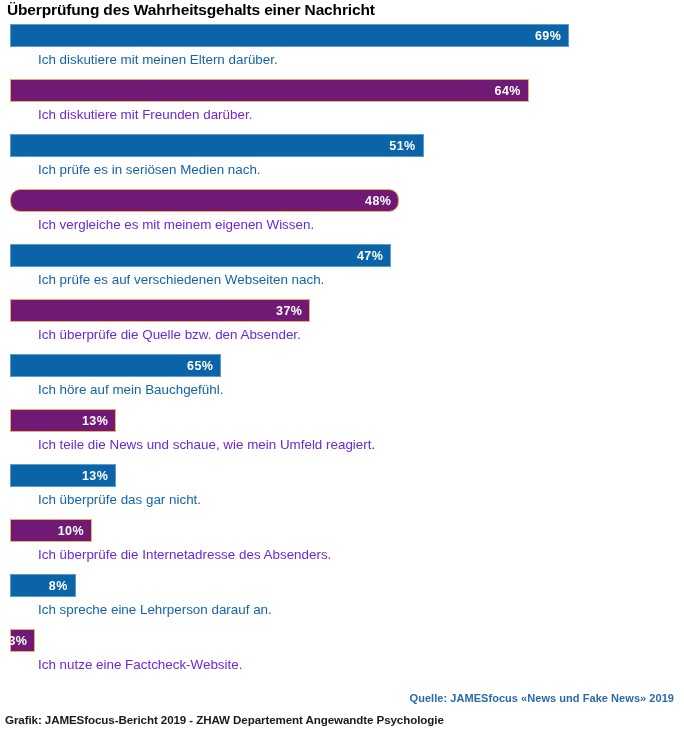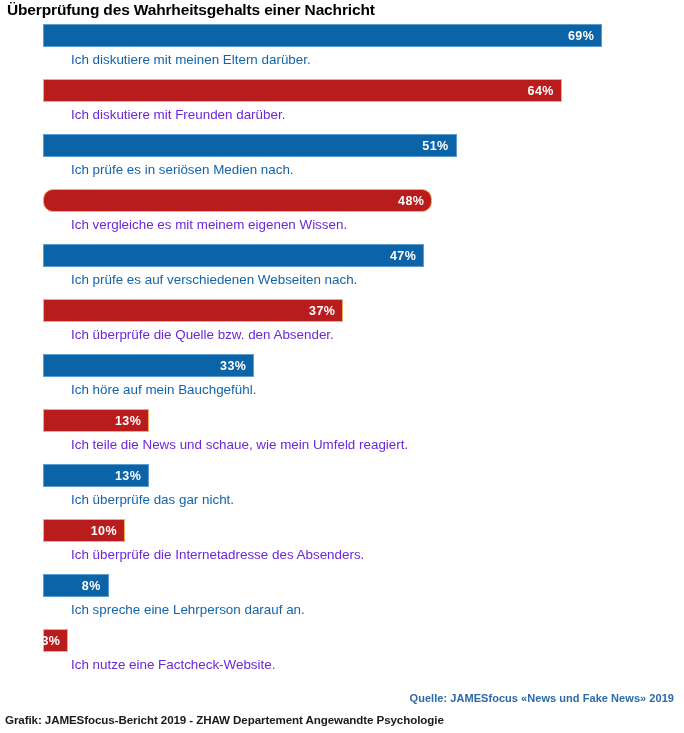--- a/index.html
+++ b/index.html
@@ -29,42 +29,41 @@
     font-weight: bold;
     color: #000000;
     letter-spacing: -0.15px;
     white-space: nowrap;
   }
   .bars-area {
     position: absolute;
     left: 0;
     top: 24px;
     width: 556px;
-    padding-left: 33px;
   }
   .bar-row {
     position: relative;
     height: 55px;
   }
   .bar {
     position: absolute;
     left: 10px;
     top: 0;
     height: 23px;
     box-sizing: border-box;
     display: flex;
     align-items: center;
     justify-content: flex-end;
   }
   .bar.blue {
     background: #0b63a8;
     border: 1px solid #5b9dd0;
   }
   .bar.orange {
-    background: #b91c1c;
+    background: #701a75;
     border: 1px solid #f0ad63;
   }
   .bar-value {
     color: #ffffff;
     font-size: 12.5px;
     font-weight: bold;
     padding-right: 7px;
     letter-spacing: 0.4px;
     white-space: nowrap;
   }
@@ -142,21 +141,21 @@
         <div class="bar-label blue">Ich prüfe es auf verschiedenen Webseiten nach.</div>
       </div>
       <div class="bar-row">
         <div class="bar orange" style="width: 300.33px;">
           <span class="bar-value">37%</span>
         </div>
         <div class="bar-label orange">Ich überprüfe die Quelle bzw. den Absender.</div>
       </div>
       <div class="bar-row">
         <div class="bar blue" style="width: 211.34px;">
-          <span class="bar-value">33%</span>
+          <span class="bar-value">65%</span>
         </div>
         <div class="bar-label blue">Ich höre auf mein Bauchgefühl.</div>
       </div>
       <div class="bar-row">
         <div class="bar orange" style="width: 106.17px;">
           <span class="bar-value">13%</span>
         </div>
         <div class="bar-label orange">Ich teile die News und schaue, wie mein Umfeld reagiert.</div>
       </div>
       <div class="bar-row">

